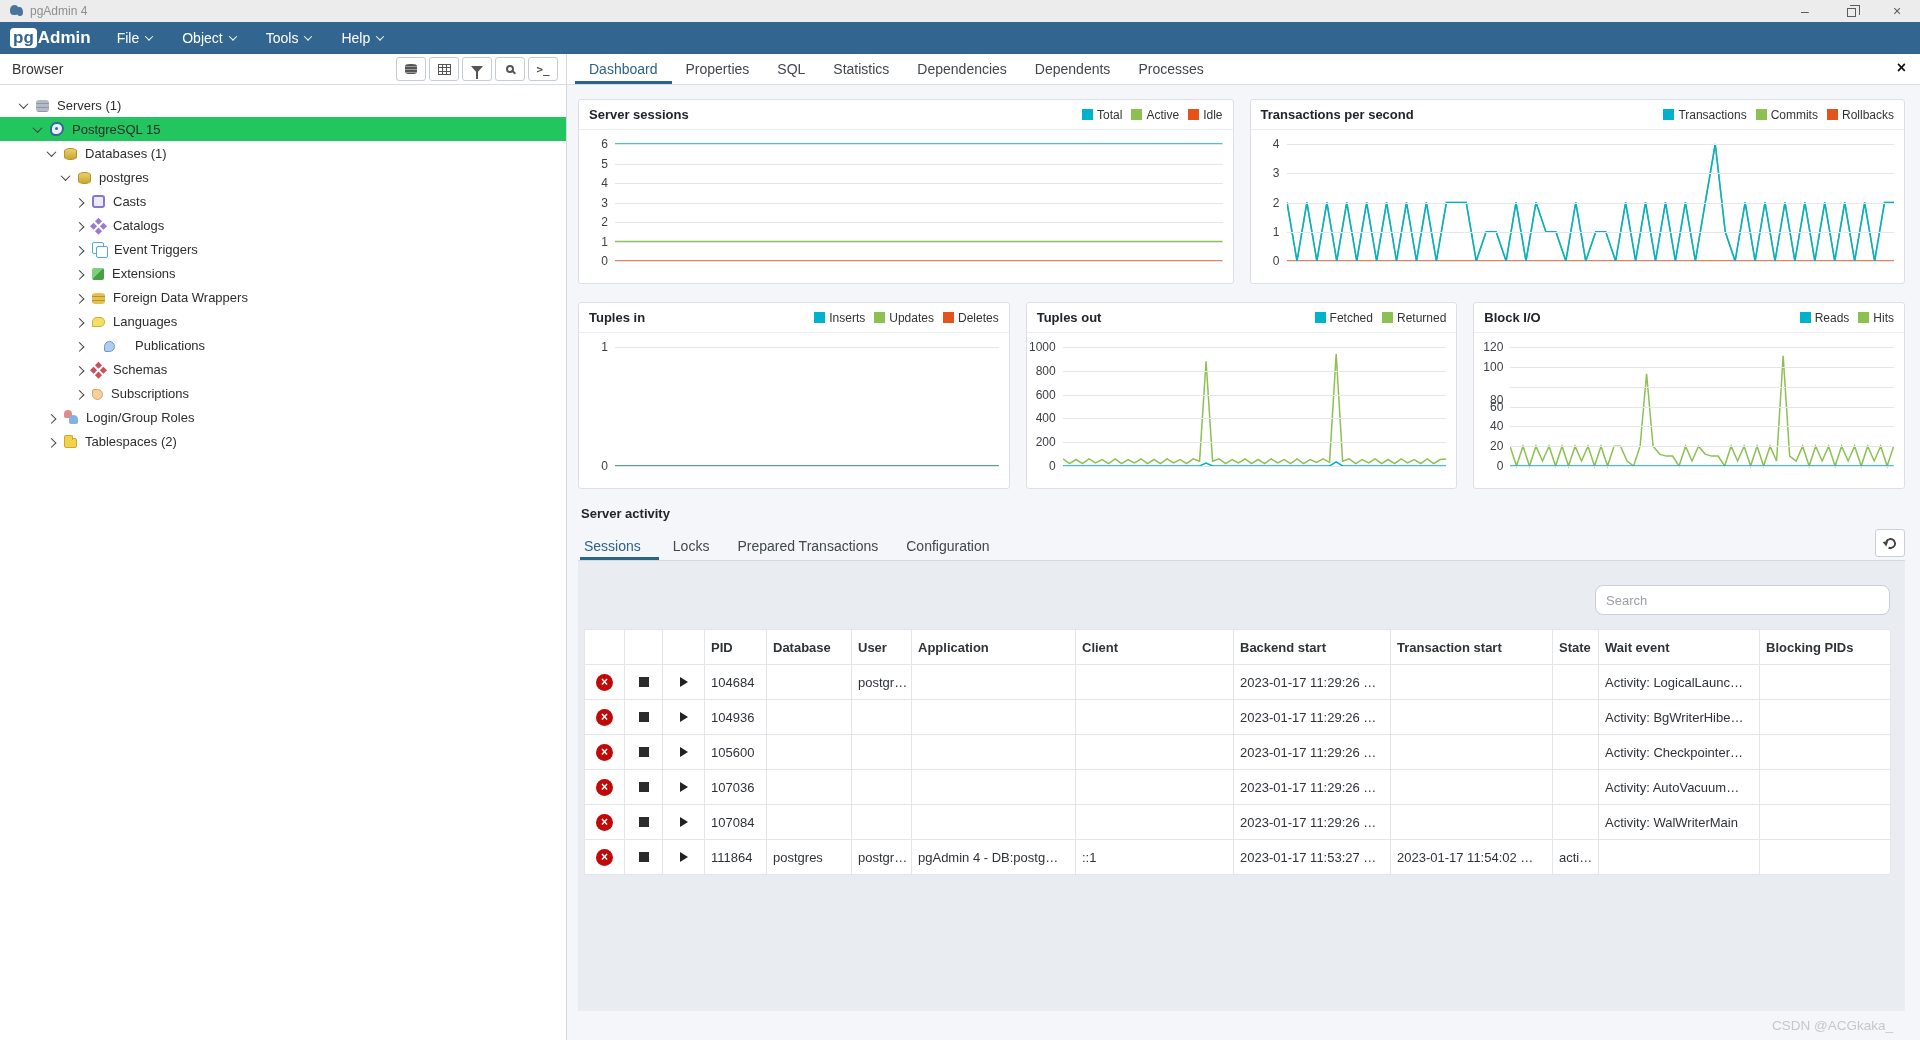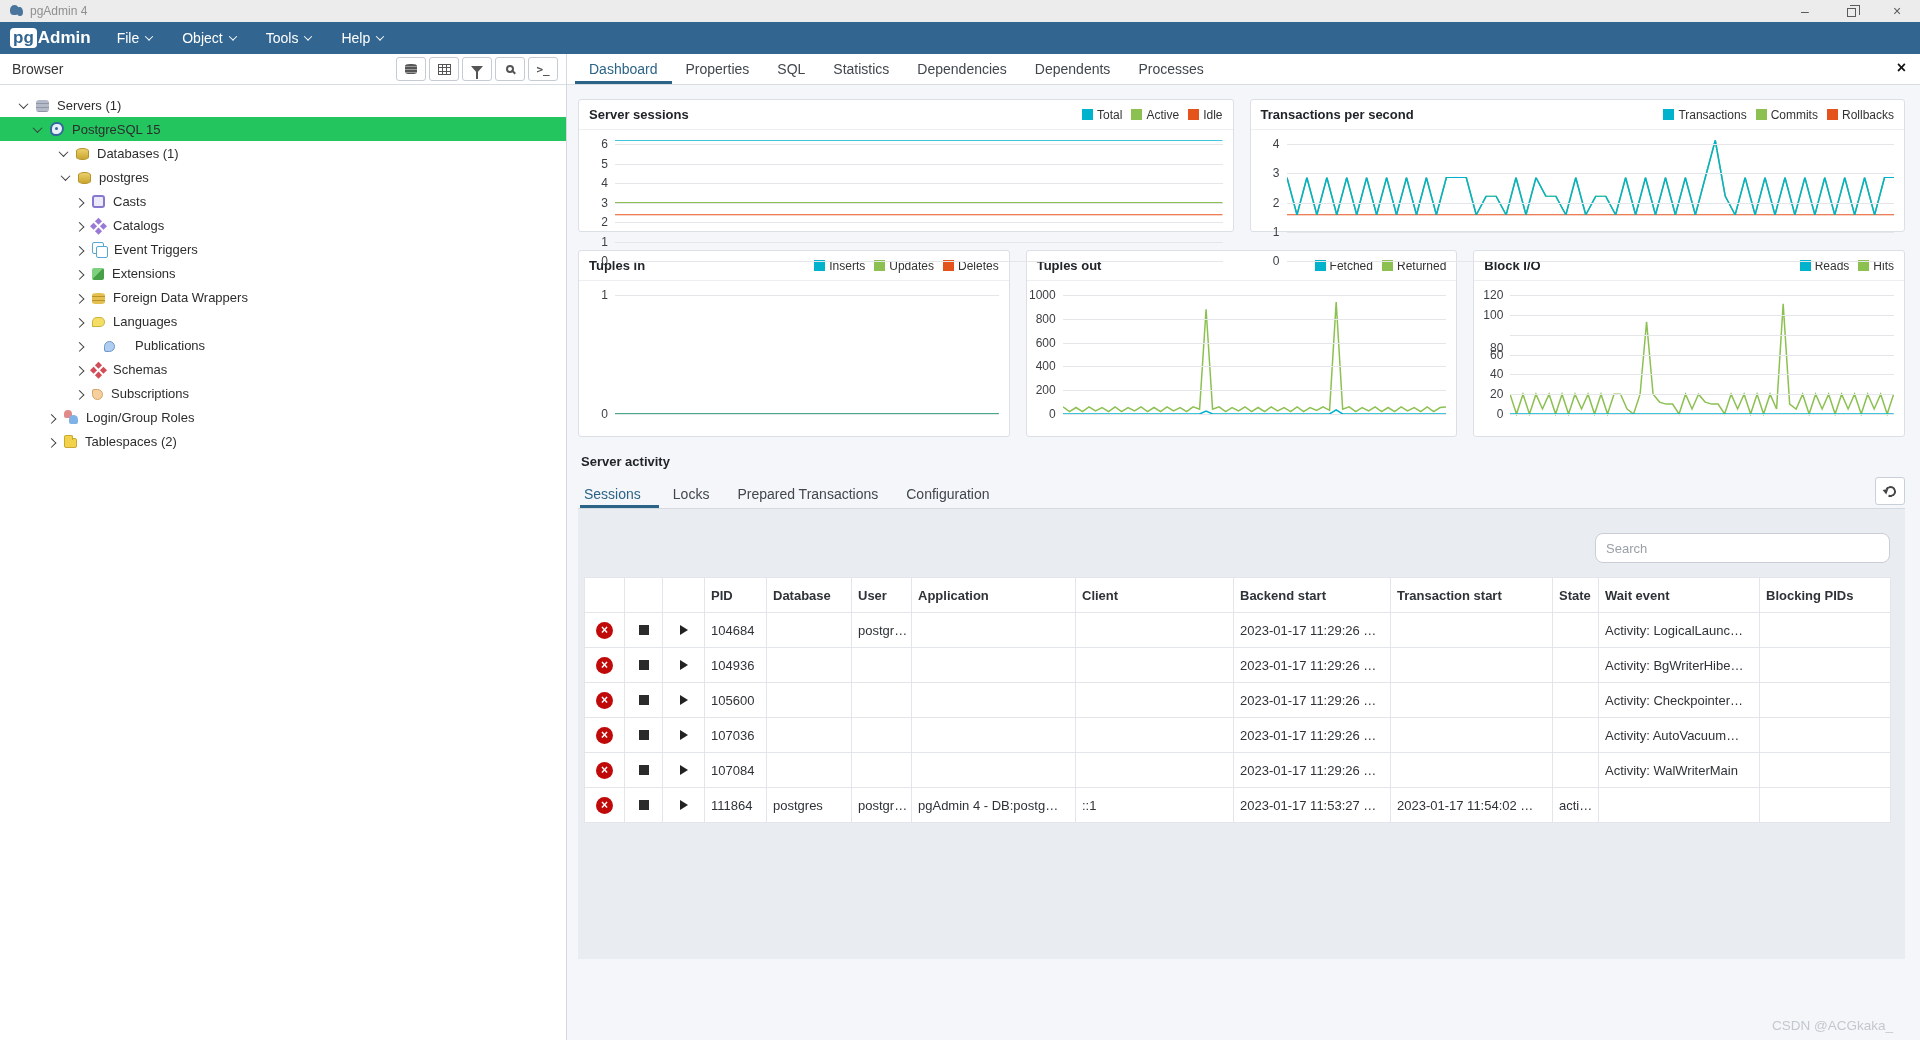--- a/index.html
+++ b/index.html
@@ -72,21 +72,21 @@
   
   .main { flex:1; display:flex; flex-direction:column; background:#fff; }
   .tabbar { height:31px; flex:none; border-bottom:1px solid #d8dde2; display:flex; align-items:stretch; padding:0 8px; position:relative; }
   .tab { padding:0 14px; display:flex; align-items:center; font-size:14px; color:#41474d; cursor:default; }
   .tab.active { color:#2c6487; box-shadow:inset 0 -3px 0 #2c6487; }
   .tab-close { position:absolute; right:14px; top:6px; font-size:16px; font-weight:bold; color:#111; line-height:16px; }
 
   .dash { flex:1; background:#f4f6f9; padding:14px 15px 0 11px; position:relative; overflow:hidden; }
   .charts-row { display:flex; gap:16px; }
   .row1 { margin-bottom:18px; }
-  .row1 .panel { height:133px;justify-content:flex-end; }
+  .row1 .panel { height:185px;justify-content:flex-end; }
   .row2 .panel { height:187px; }
   .panel { flex:1; background:#fff; border:1px solid #dbe0e6; border-radius:3px; display:flex; flex-direction:column; min-width:0; }
   .panel-head { height:30px; flex:none; display:flex; align-items:center; padding:0 10px; border-bottom:1px solid #eceef2; }
   .panel-title { font-size:13px; font-weight:bold; color:#212529; }
   .legend { margin-left:auto; display:flex; gap:9px; align-items:center; }
   .lg-item { display:flex; align-items:center; gap:4px; font-size:12px; color:#333; }
   .sw { width:11px; height:11px; display:inline-block; }
   .chart { flex:1; display:flex; padding:4px 10px 6px 0; min-height:0; }
   .yaxis { width:36px; flex:none; position:relative; font-size:12px; color:#3c3f43; }
   .yaxis .tick { position:absolute; right:7px; transform:translateY(-50%); }
@@ -186,21 +186,21 @@
         <div class="tree-row" style="padding-left: 20px;">
           <span class="chev down"></span>
           <span class="ti ti-servers"></span>
           <span>Servers (1)</span>
         </div>
         <div class="tree-row selected" style="padding-left: 34px;">
           <span class="chev down"></span>
           <span class="ti ti-postgresql"></span>
           <span>PostgreSQL 15</span>
         </div>
-        <div class="tree-row" style="padding-left: 60px;">
+        <div class="tree-row" style="padding-left: 48px;">
           <span class="chev down"></span>
           <span class="ti ti-database"></span>
           <span>Databases (1)</span>
         </div>
         <div class="tree-row" style="padding-left: 62px;">
           <span class="chev down"></span>
           <span class="ti ti-database"></span>
           <span>postgres</span>
         </div>
         <div class="tree-row" style="padding-left: 76px;">

